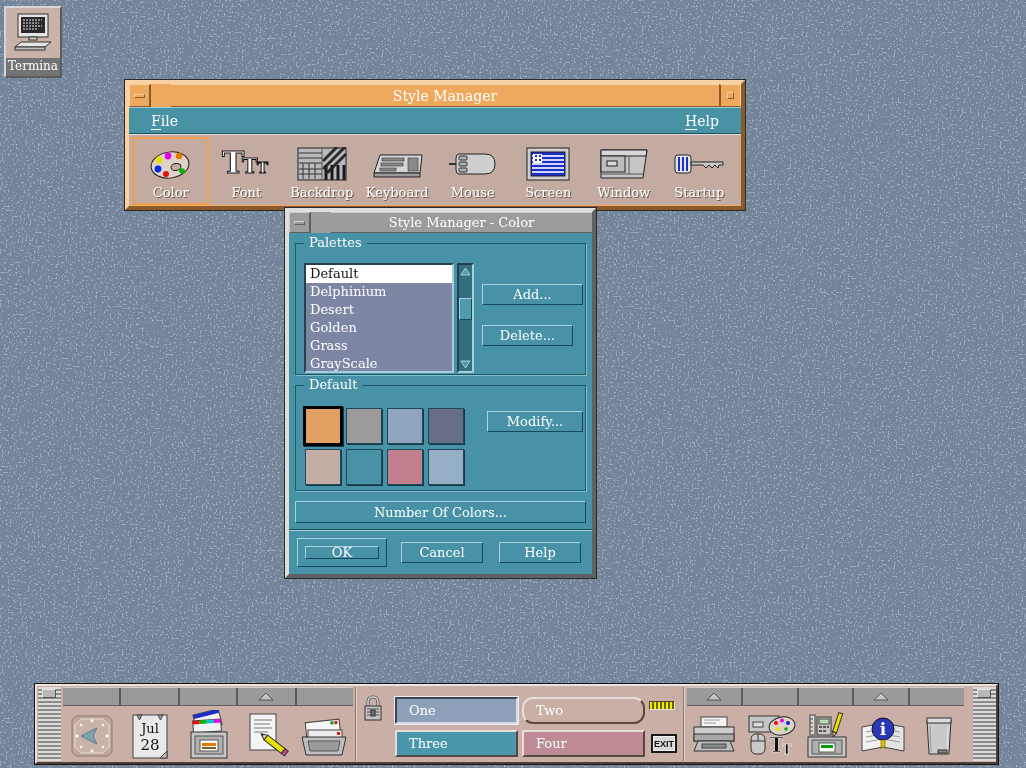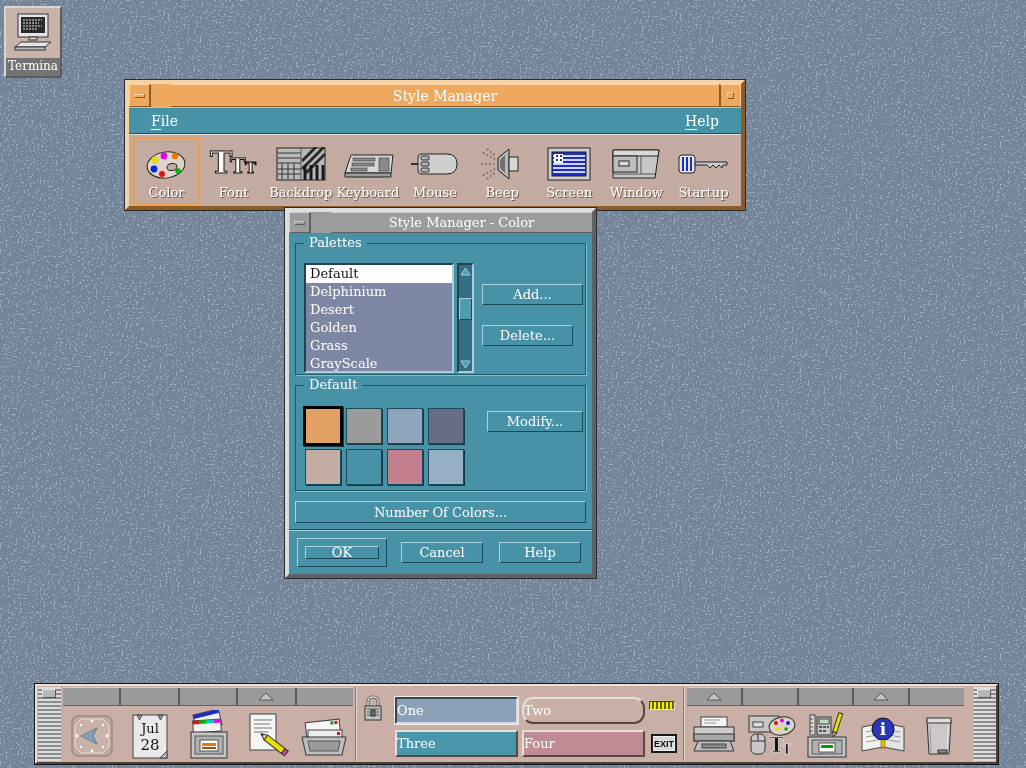--- a/index.html
+++ b/index.html
@@ -103,21 +103,21 @@
     border-right:1px solid #555; border-bottom:1px solid #555; }
   .strip { position:absolute; top:1px; height:19px; background:#9a9a9a;
     border-top:1px solid #cfcfcf; border-bottom:1px solid #616161; display:flex; }
   .slot { flex:1; border-right:2px solid #5a5a5a; display:flex; align-items:center; justify-content:center; }
   .slot:last-child { border-right:none; }
   .picon { position:absolute; top:21px; height:57px; display:flex; align-items:center;
     justify-content:center; }
   .vdiv { position:absolute; top:1px; bottom:1px; width:2px; background:#8c7a72;
     border-right:1px solid #e0d4ce; }
   .wsbtn { position:absolute; width:123px; height:27px; color:#fff; font-size:13px;
-    display:flex; align-items:center; 
+    display:flex; align-items:center; padding-left:12px;
     border-top:2px solid #e6ded8; border-left:2px solid #e6ded8;
     border-right:2px solid #57493f; border-bottom:2px solid #57493f; }
   .wsbtn.active { border-top:2px solid #394459; border-left:2px solid #394459;
     border-right:2px solid #d5dce8; border-bottom:2px solid #d5dce8;
     box-shadow:0 0 0 1px #f2ece8; }
   .busy { position:absolute; width:26px; height:9px;
     background:repeating-linear-gradient(90deg,#f0ec00 0 2px,#6a6400 2px 4px);
     border-top:1px solid #4a4038; border-left:1px solid #4a4038;
     border-right:1px solid #ece2dc; border-bottom:1px solid #ece2dc; }
   .exitbtn { position:absolute; width:26px; height:19px; background:#d9d9d9;
@@ -265,37 +265,20 @@
             <g fill="#b0b0b0" stroke="#333">
               <rect x="10" y="6" width="8" height="4" rx="1"></rect>
               <rect x="10" y="12" width="8" height="4" rx="1"></rect>
               <rect x="10" y="18" width="8" height="4" rx="1"></rect>
             </g>
           </svg>
         </span>
         <div class="tool-label">Mouse</div>
       </div>
 
-      <div class="tool">
-        <span class="ticon">
-          <svg width="42" height="34" viewBox="0 0 42 34">
-            <g stroke="#555" stroke-width="1.4" stroke-dasharray="1.5 2.5">
-              <line x1="2" y1="6" x2="14" y2="12"></line>
-                <line x1="0" y1="17" x2="13" y2="17"></line>
-              <line x1="2" y1="28" x2="14" y2="22"></line>
-                <line x1="6" y1="2" x2="15" y2="9"></line>
-              <line x1="6" y1="32" x2="15" y2="25"></line>
-            </g>
-            <polygon points="28,2 28,32 17,23 17,11" fill="#b8b8b8" stroke="#222"></polygon>
-            <polygon points="24,8 24,26 19,21 19,13" fill="#6e6e6e"></polygon>
-            <rect x="28" y="10" width="9" height="14" fill="#d6d6d6" stroke="#222"></rect>
-          </svg>
-        </span>
-        <div class="tool-label">Beep</div>
-      </div>
 
       <div class="tool">
         <span class="ticon">
           <svg width="44" height="34" viewBox="0 0 44 34">
             <rect x="1" y="1" width="42" height="32" fill="#cfcfcf" stroke="#222"></rect>
             <rect x="5" y="5" width="34" height="24" fill="#1b2ec6" stroke="#222"></rect>
             <g stroke="#fff" stroke-width="1.6">
               <line x1="6" y1="9" x2="38" y2="9"></line>
                 <line x1="6" y1="13" x2="38" y2="13"></line>
               <line x1="6" y1="17" x2="38" y2="17"></line>

